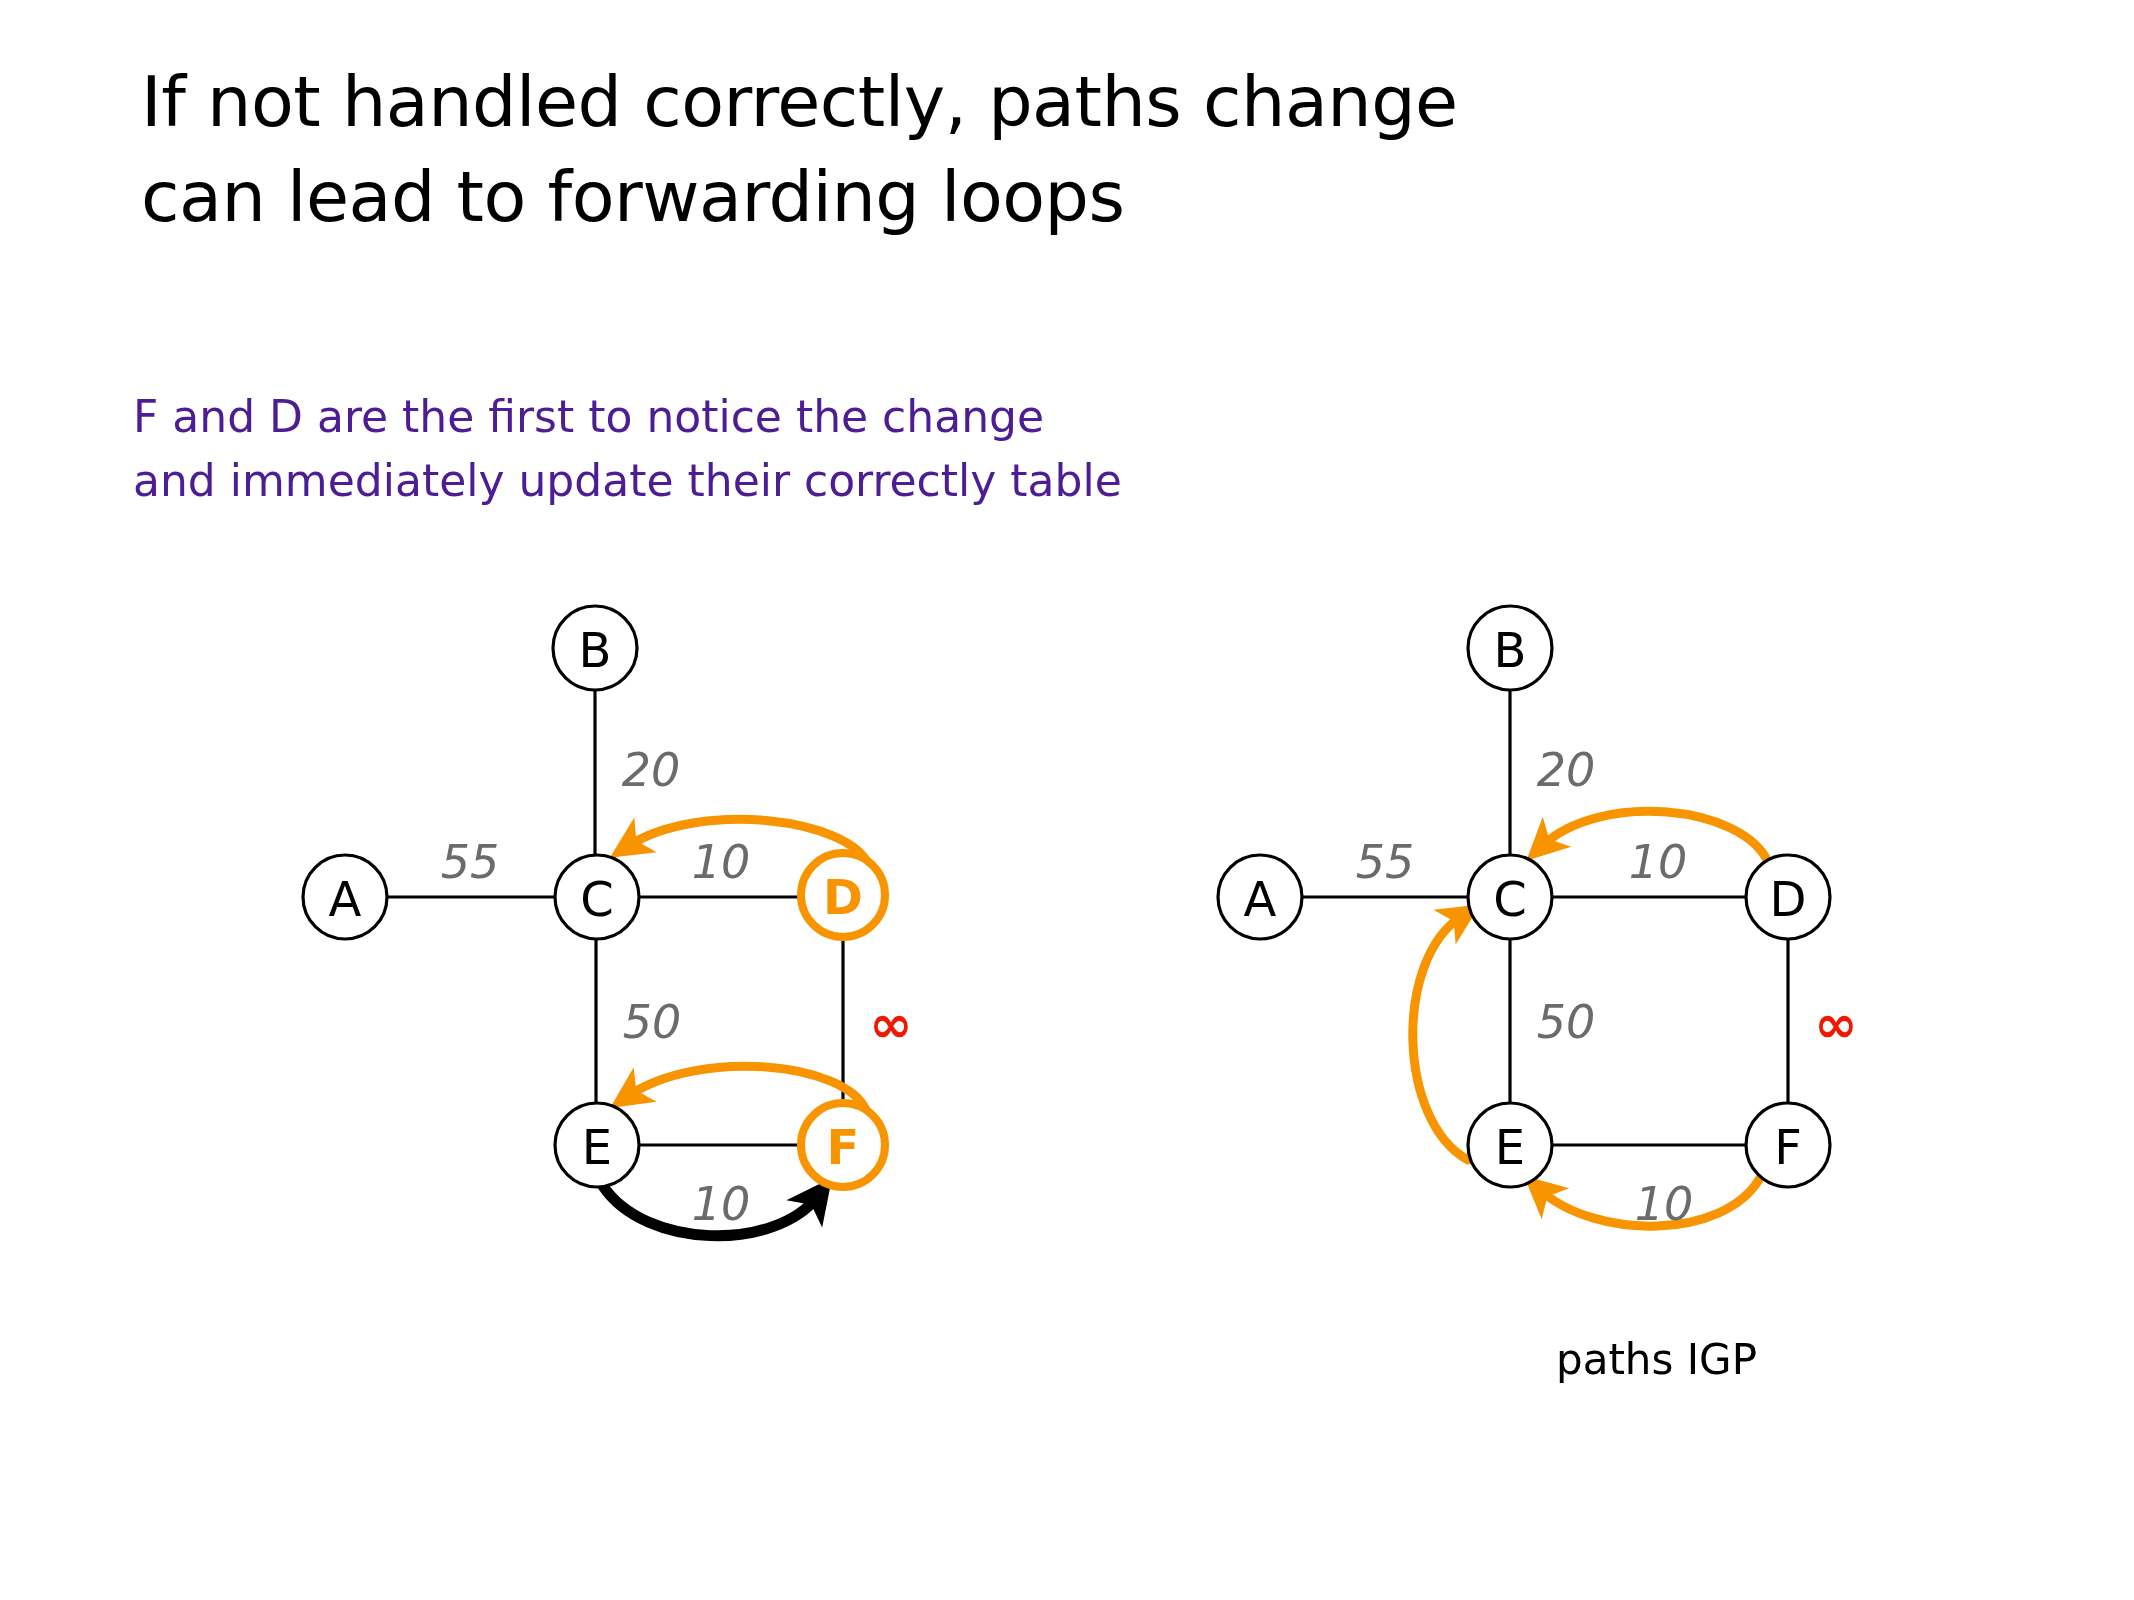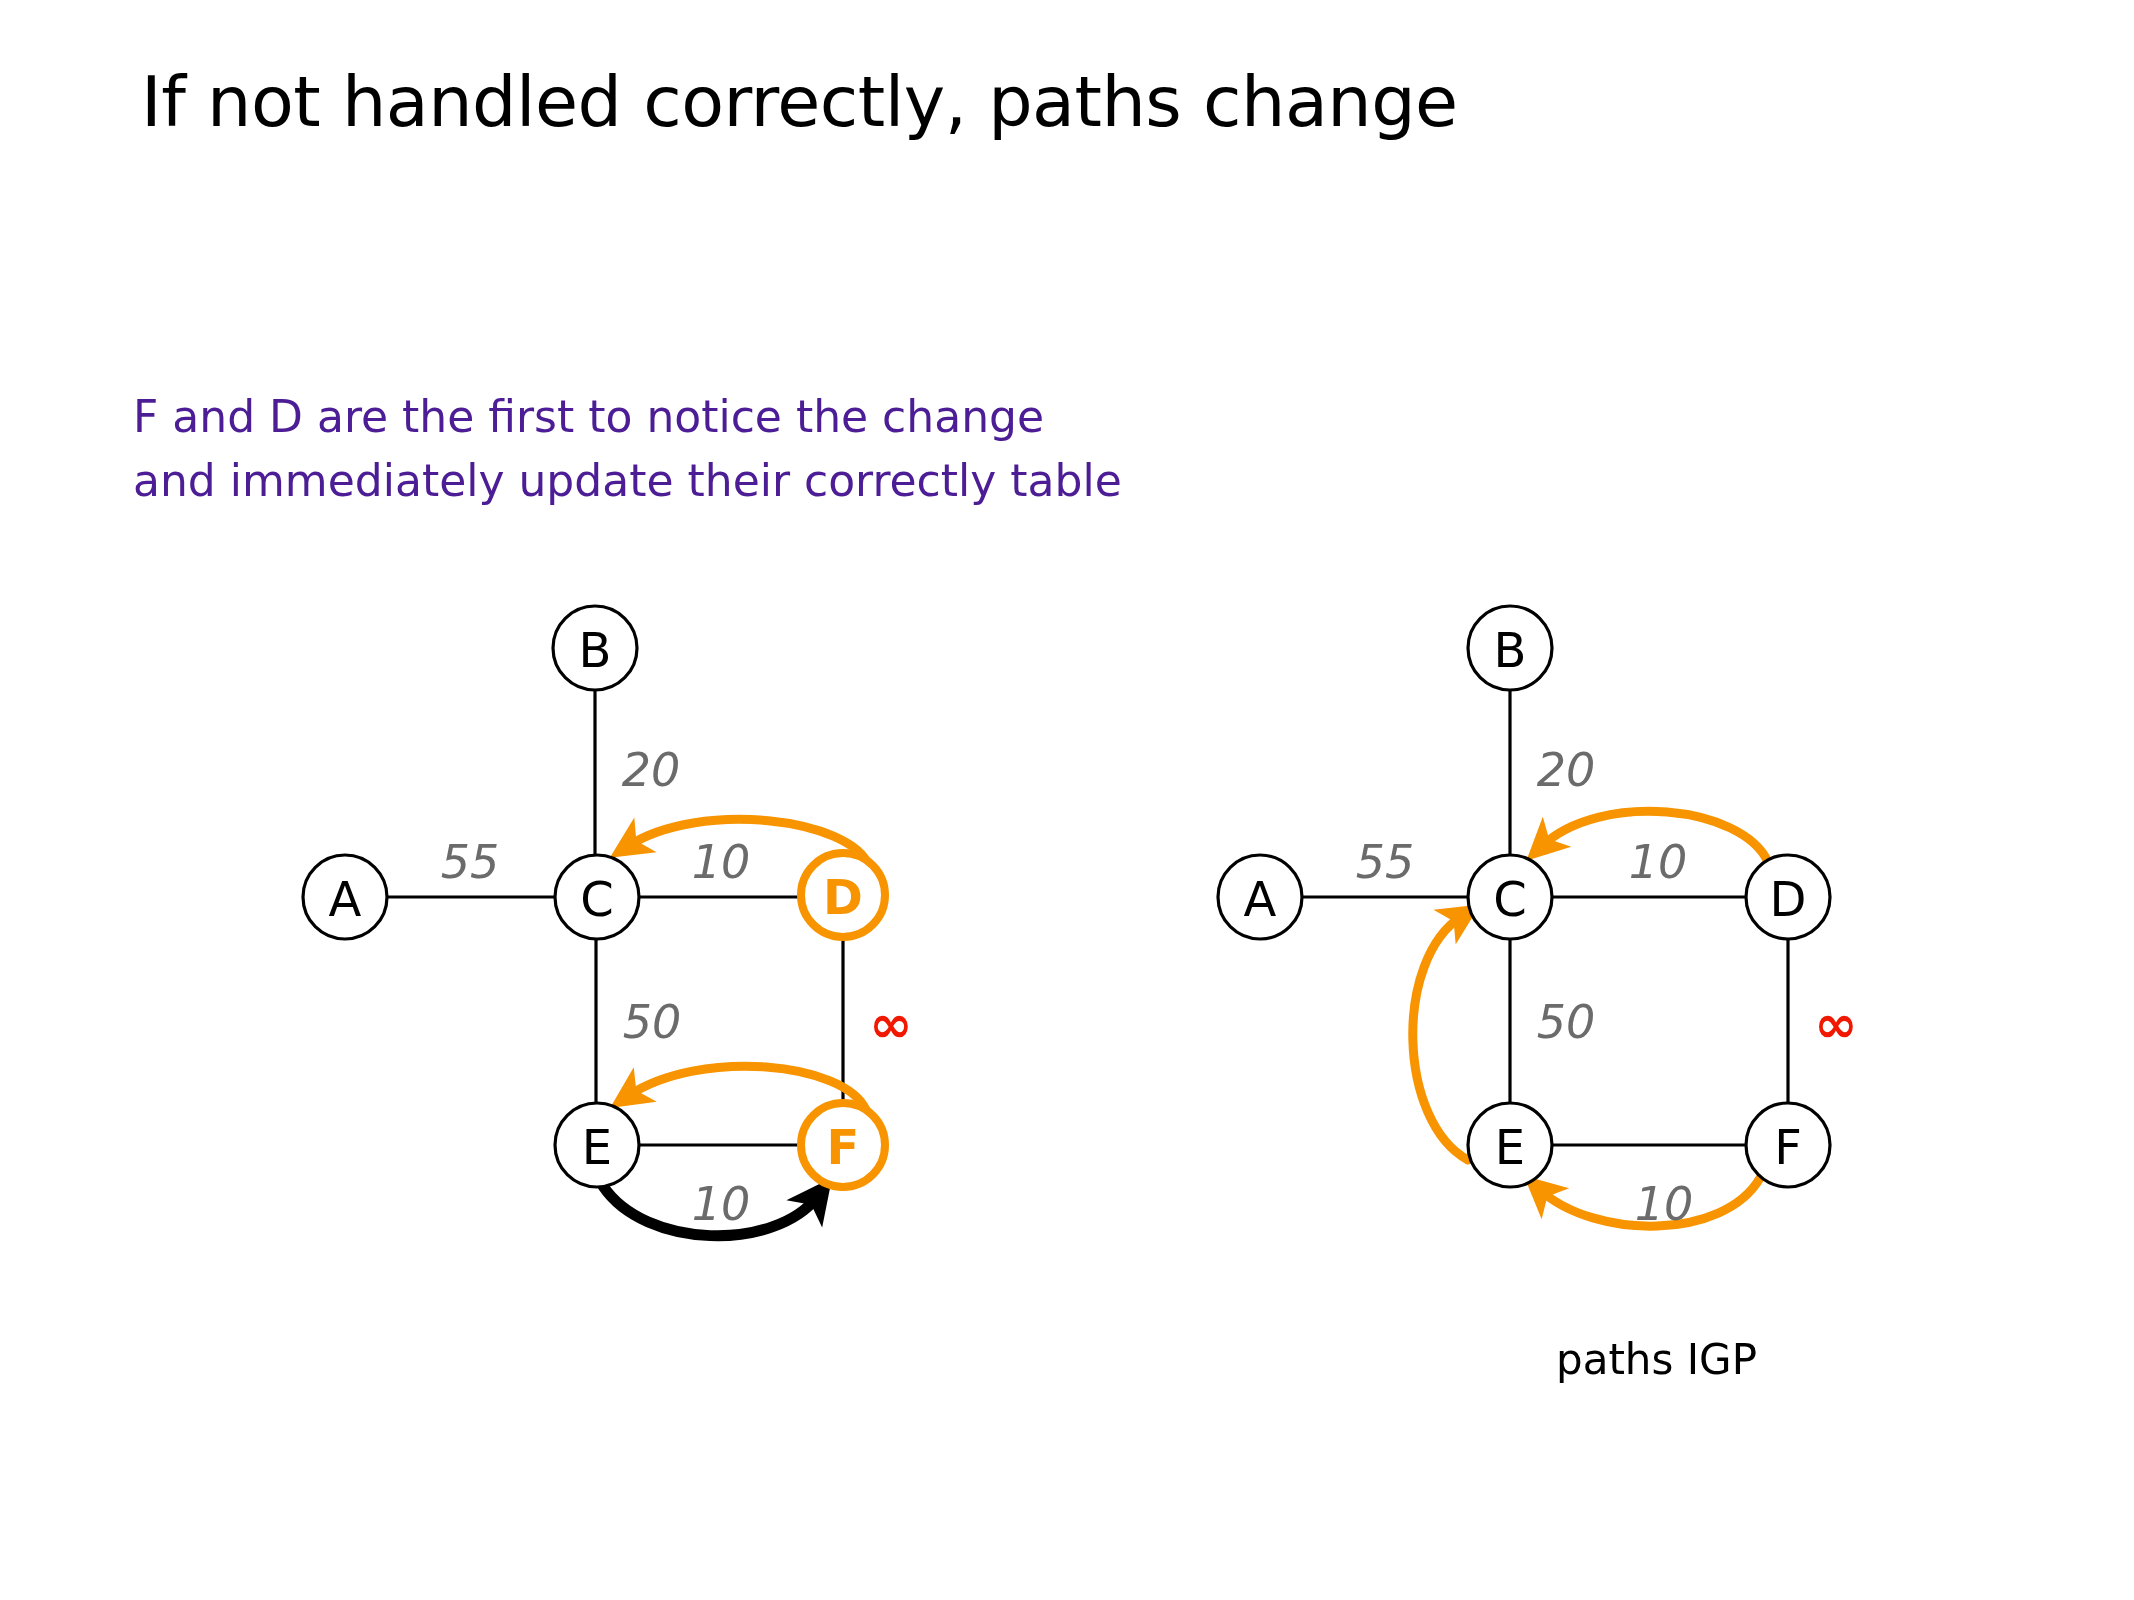--- a/index.html
+++ b/index.html
@@ -124,20 +124,21 @@
     top: 1335px;
   }
 </style>
 </head>
 <body>
 
 <div id="slide">
 
   <div class="title-block">
     <div class="title-line">If not handled correctly, paths change</div>
+    <div class="title-line">can lead to forwarding loops</div>
   </div>
 
   <div class="subtitle-block">
     <div class="subtitle-line">F and D are the first to notice the change</div>
     <div class="subtitle-line">and immediately update their correctly table</div>
   </div>
 
   <svg class="graph-svg" viewBox="0 0 2134 1600">
     <defs>
       <marker id="ah-orange" markerWidth="5.2" markerHeight="5.2" refX="2.6" refY="2.6" orient="auto" markerUnits="strokeWidth">

